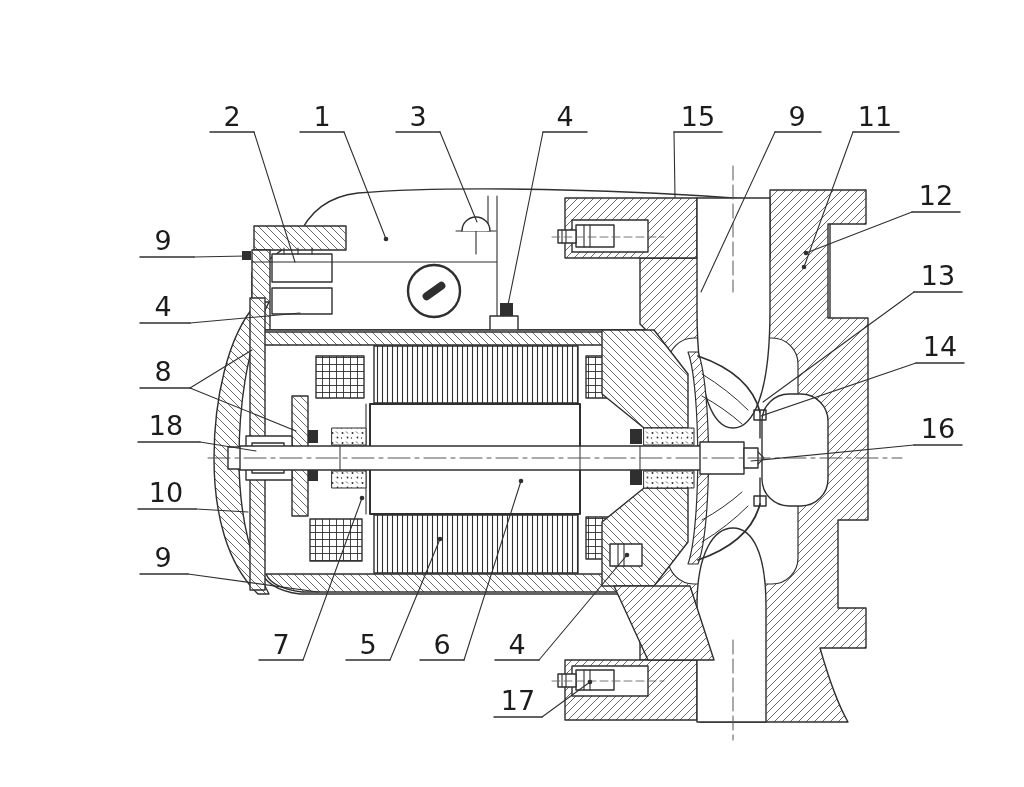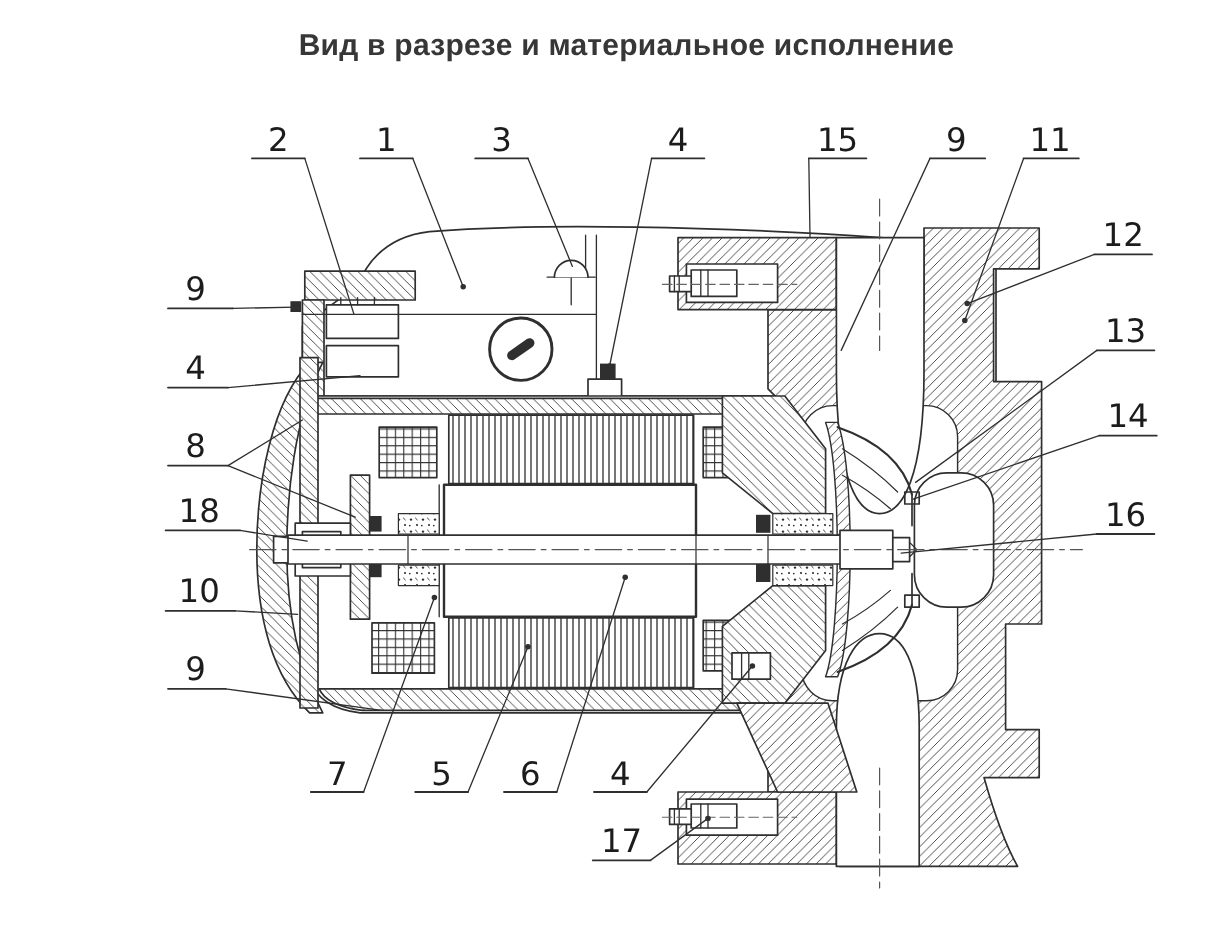--- a/index.html
+++ b/index.html
@@ -15,21 +15,20 @@
   svg.diagram{position:absolute;left:0;top:0;}
   .num{
     font-family:"DejaVu Sans","Liberation Sans",sans-serif;
     font-size:27px;fill:#1c1c1c;
   }
 </style>
 </head>
 <body>
 
 <div class="page">
-  <h1 class="title">Вид в разрезе и материальное исполнение</h1>
 
   <svg class="diagram" width="1024" height="787" viewBox="0 0 1024 787">
     <defs>
       <pattern id="pHatch" width="8" height="8" patternUnits="userSpaceOnUse">
         <rect width="8" height="8" fill="#ffffff"></rect>
         <path d="M-2,2 L2,-2 M0,8 L8,0 M6,10 L10,6" stroke="#3a3a3a" stroke-width="0.75"></path>
       </pattern>
       <pattern id="pHatch2" width="8" height="8" patternUnits="userSpaceOnUse">
         <rect width="8" height="8" fill="#ffffff"></rect>
         <path d="M-2,6 L2,10 M0,0 L8,8 M6,-2 L10,2" stroke="#3a3a3a" stroke-width="0.75"></path>

